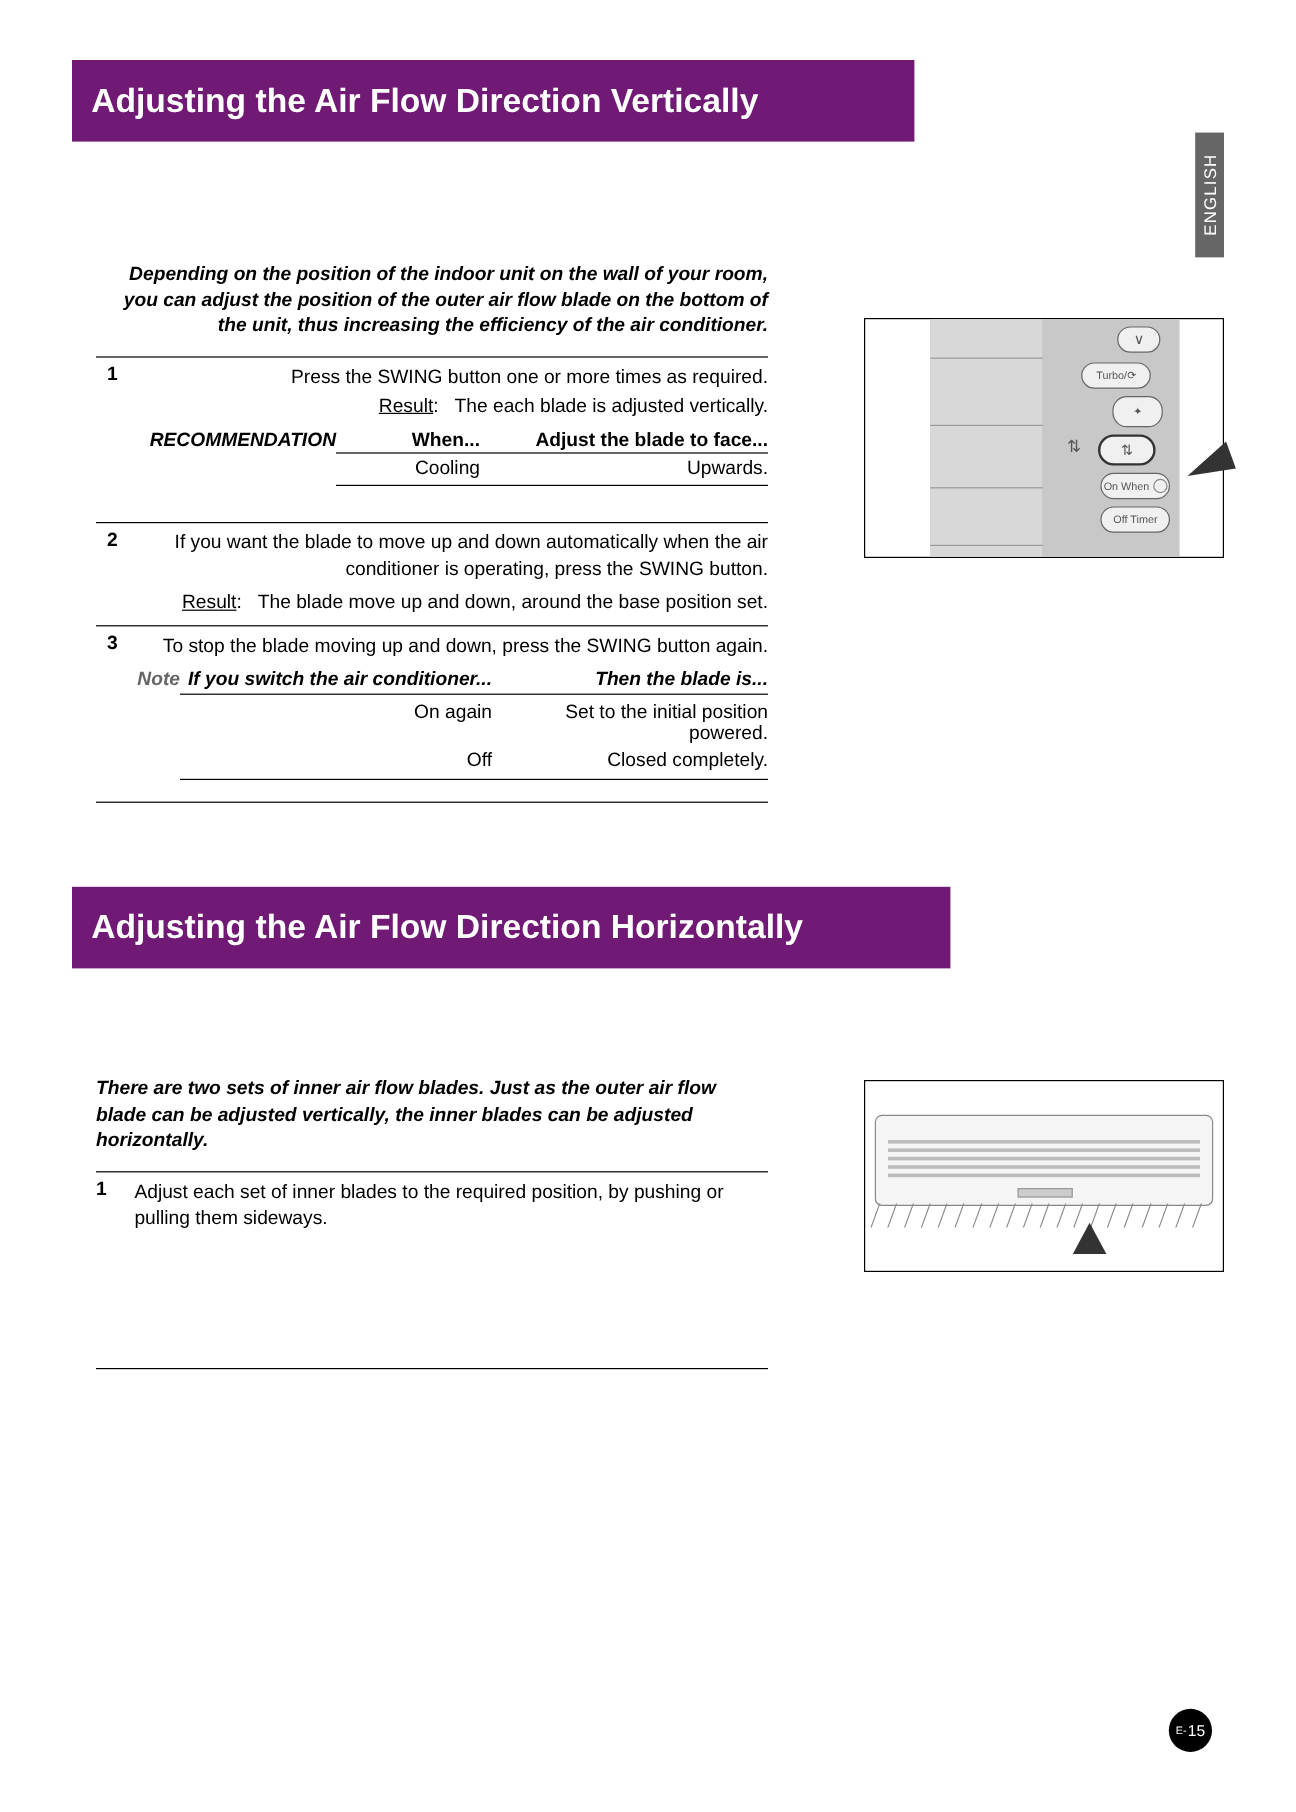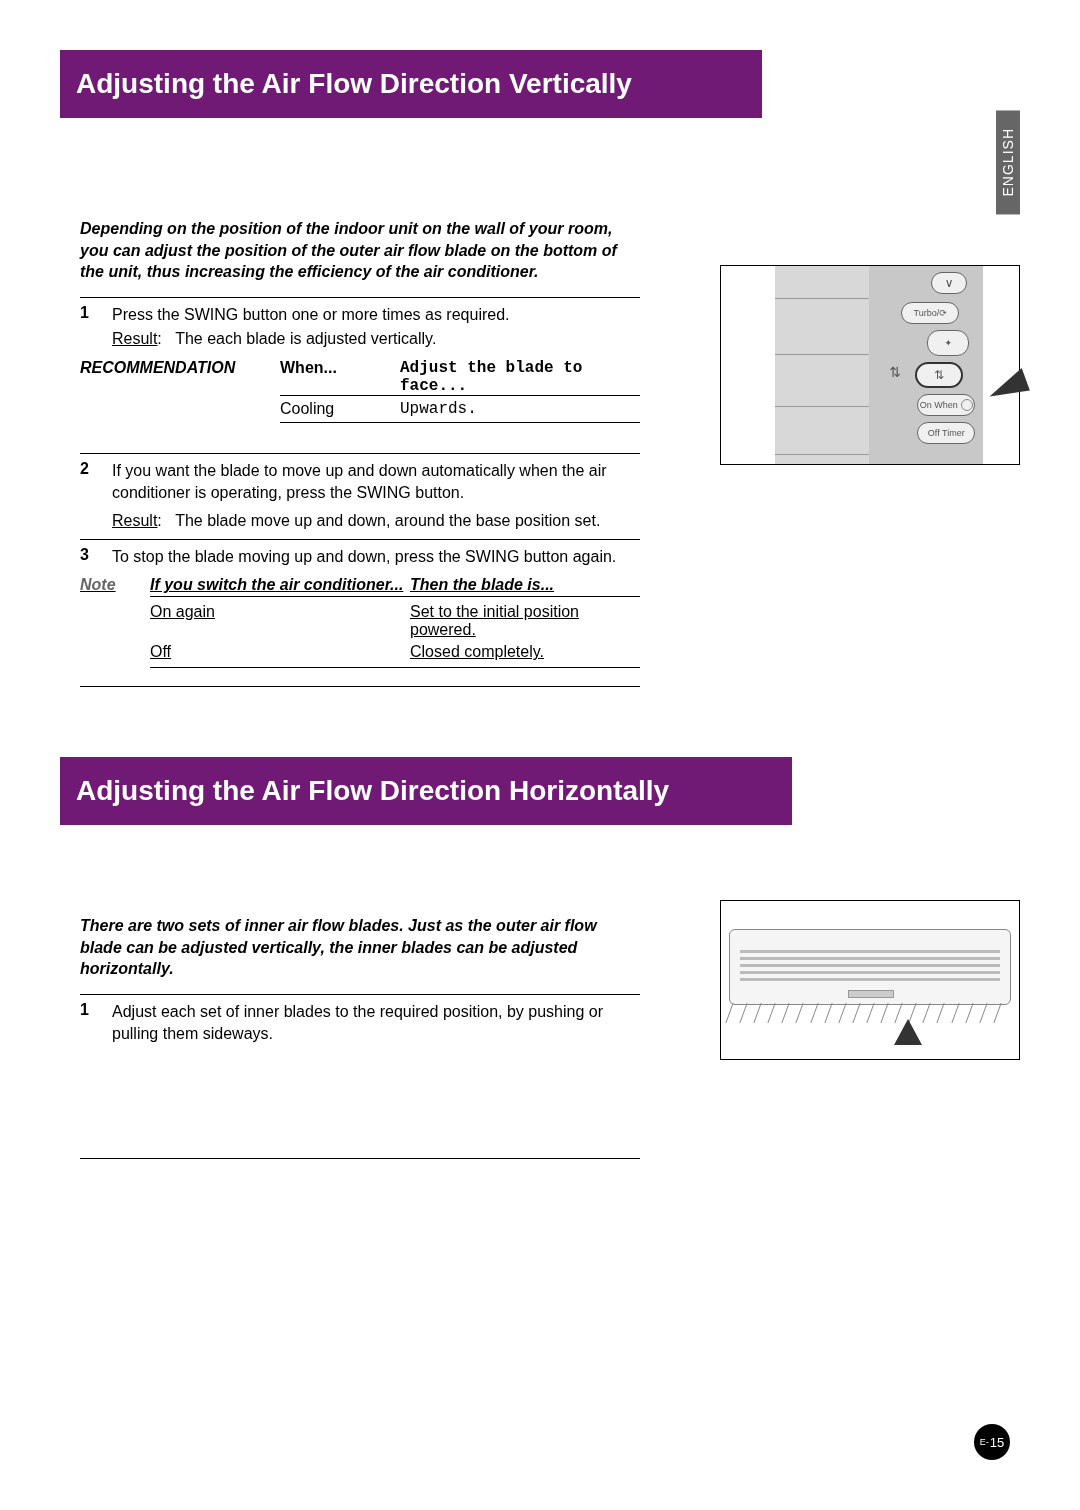--- a/index.html
+++ b/index.html
@@ -36,20 +36,21 @@
     font-size: 14px;
     letter-spacing: 1px;
     padding: 18px 4px 18px 4px;
     writing-mode: vertical-rl;
     transform: rotate(180deg);
   }
   .content-area {
     margin-left: 20px;
     margin-top: 100px;
     width: 560px;
+    text-align: right;
   }
   .intro {
     font-style: italic;
     font-weight: bold;
     font-size: 16px;
     line-height: 1.35;
     margin-bottom: 14px;
   }
   hr.sep {
     border: none;
@@ -85,26 +86,25 @@
   .rec-header {
     font-weight: bold;
     font-style: italic;
   }
   .rec-row {
     display: flex;
     gap: 0;
   }
   .rec-col1 { width: 200px; }
   .rec-col2 { width: 120px; }
-  .rec-col3 { flex: 1; font-family: Liberation Mono, monospace; }
+  .rec-col3 { flex: 1; }
   .rec-col-head { font-weight: bold; }
   .note-table {
     margin-top: 8px;
     font-size: 16px;
-    text-decoration: underline;
   }
   .note-label {
     font-weight: bold;
     font-style: italic;
     color: #666;
   }
   .note-row {
     display: flex;
     gap: 0;
   }

